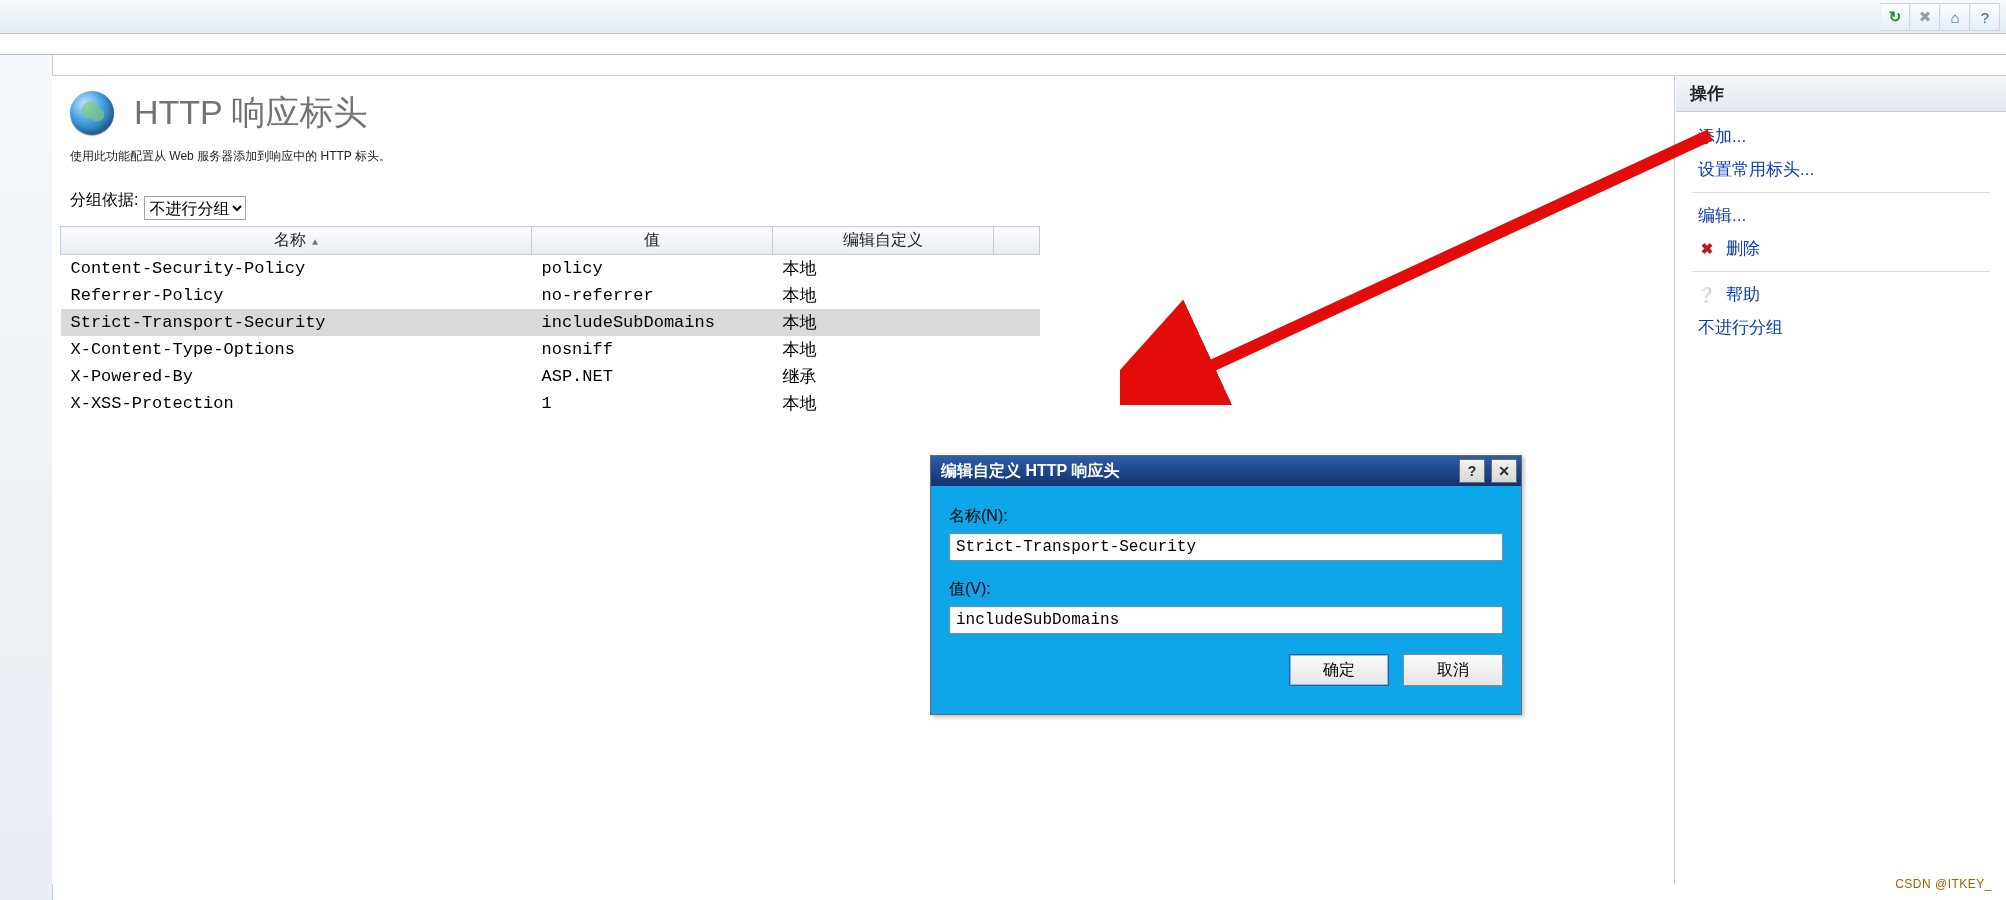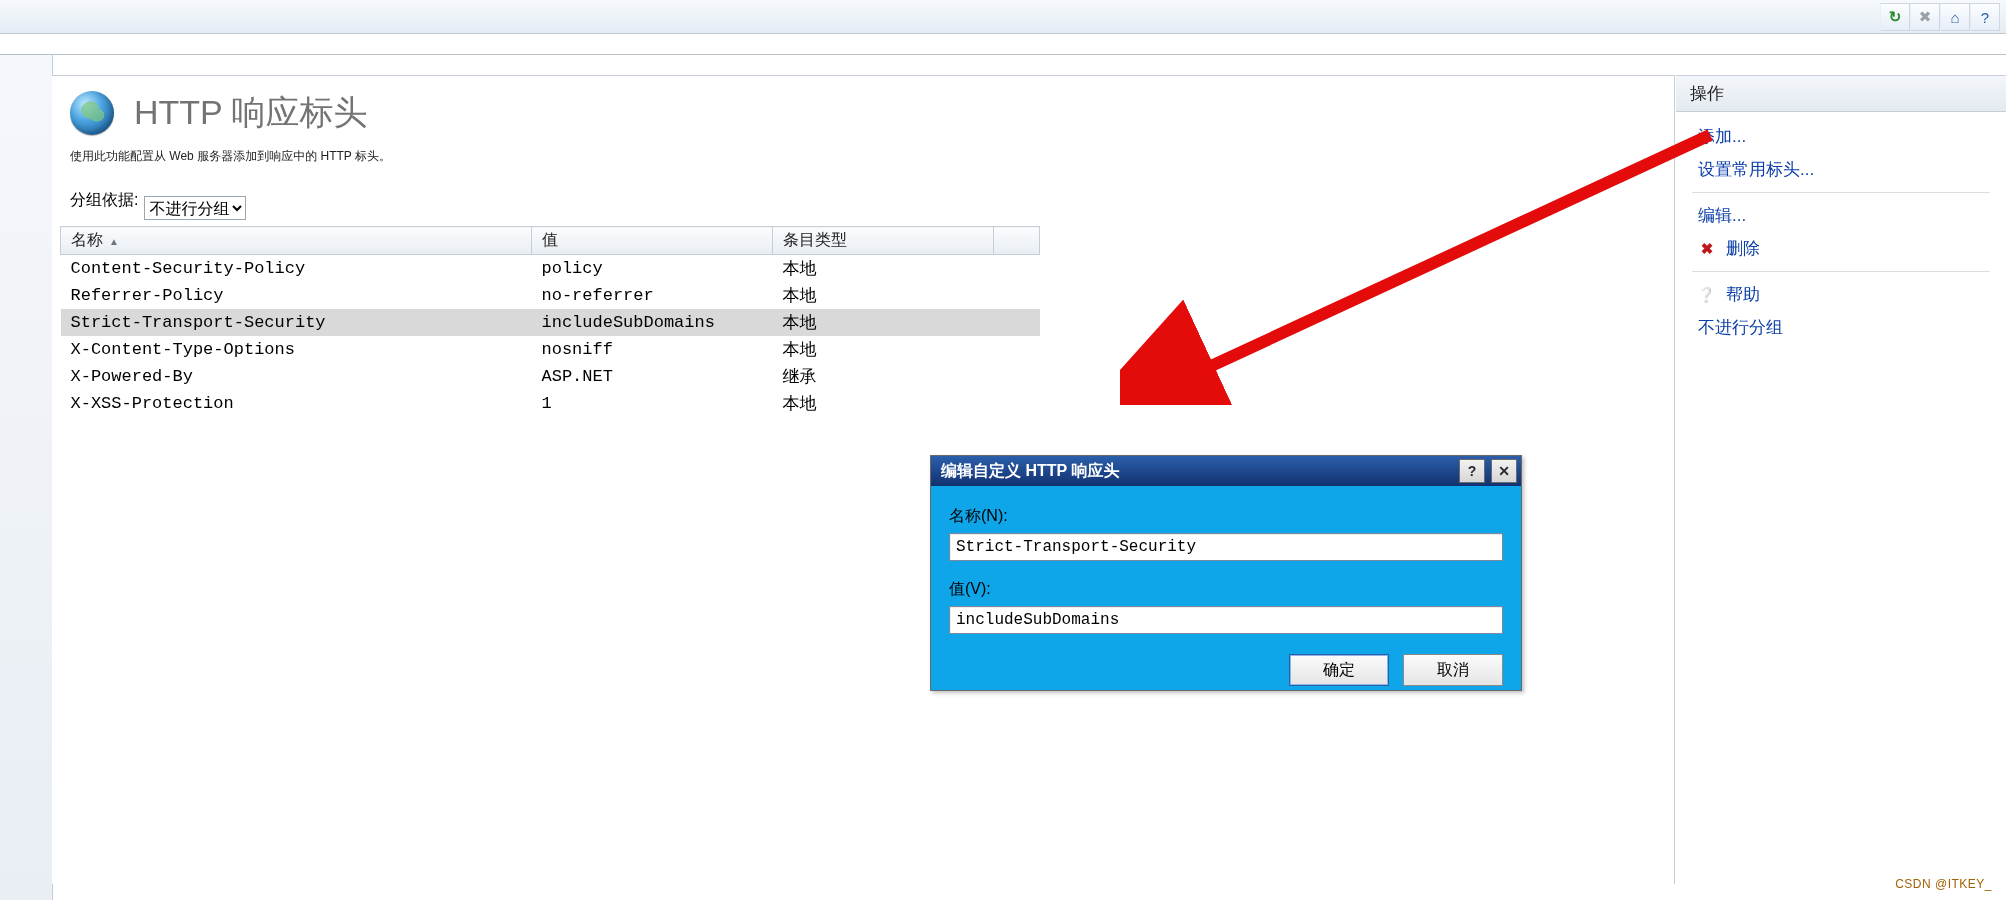--- a/index.html
+++ b/index.html
@@ -127,26 +127,26 @@
 
   
   .hdr-table {
     margin: 0 0 0 8px;
     width: 980px;
     border-collapse: collapse;
     font-family: "Courier New", "SimSun", monospace;
     font-size: 17px;
   }
   .hdr-table th {
-    text-align: left;
+    text-align: center;
     font-weight: normal;
     background: linear-gradient(#fbfcfe, #e8edf3);
     border: 1px solid #c6cdd6;
     padding: 3px 10px;
-    font-family: Liberation Sans, sans-serif;
+    font-family: Liberation Mono, monospace;
     font-size: 16px;
     color: #222;
   }
   .hdr-table th .sort::after {
     content: "▲";
     font-size: 10px;
     color: #6b7580;
     margin-left: 6px;
   }
   .hdr-table td {
@@ -169,21 +169,21 @@
     width: 330px;
     height: 808px;
     border-top: 1px solid #c6cdd6;
     background: #ffffff;
   }
   .actions-title {
     background: linear-gradient(#f3f6fa, #e4eaf1);
     border-bottom: 1px solid #c6cdd6;
     padding: 6px 14px;
     font-size: 17px;
-    font-weight: normal;
+    font-weight: bold;
     color: #222;
   }
   .actions-list {
     padding: 8px 6px;
   }
   .action-item {
     display: flex;
     align-items: center;
     gap: 10px;
     padding: 5px 16px;
@@ -263,21 +263,21 @@
     background: #fff;
     font-family: "Courier New", monospace;
     font-size: 16px;
     padding: 0 6px;
     box-shadow: inset 1px 1px 0 rgba(0,0,0,.08);
   }
   .dialog-buttons {
     display: flex;
     justify-content: flex-end;
     gap: 14px;
-    padding: 10px 18px 4px 18px;
+    padding: 10px 18px 28px 18px;
   }
   .win-btn {
     min-width: 100px;
     height: 32px;
     background: linear-gradient(#fbfbfb,#e5e5e5);
     border: 1px solid #8a8a8a;
     font-size: 16px;
     cursor: pointer;
   }
   .win-btn.default {
@@ -329,21 +329,21 @@
       <select>
         <option>不进行分组</option>
       </select>
     </div>
 
     <table class="hdr-table">
       <thead>
         <tr>
           <th class="col-name"><span class="sort">名称</span></th>
           <th class="col-value">值</th>
-          <th class="col-type">条目类型</th>
+          <th class="col-type">编辑自定义</th>
           <th></th>
         </tr>
       </thead>
       <tbody id="rows-body">
           <tr>
             <td>Content-Security-Policy</td>
             <td>policy</td>
             <td>本地</td>
             <td></td>
           </tr>

